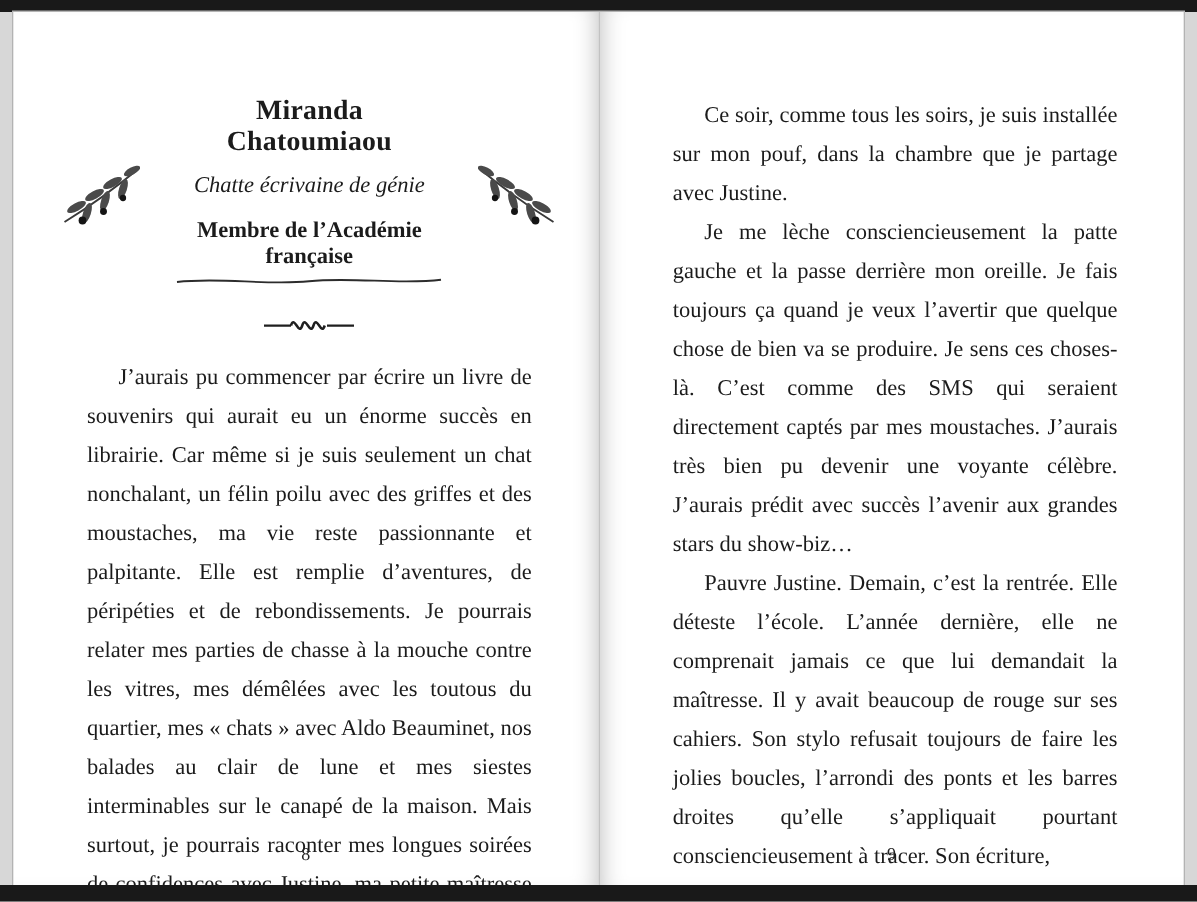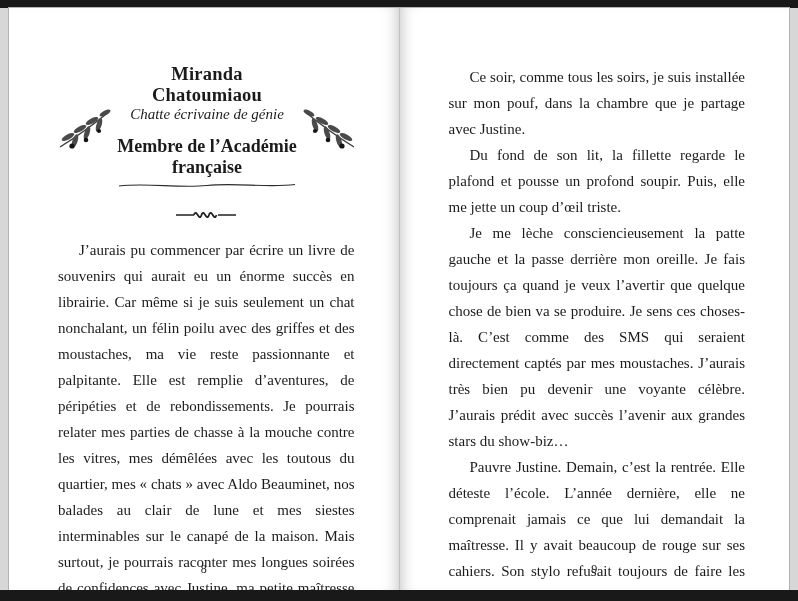--- a/index.html
+++ b/index.html
@@ -23,28 +23,28 @@
   }
   .page { position: relative; flex: 1 1 50%; background: #fff; }
   .page-left  { box-shadow: inset -12px 0 16px -12px rgba(0,0,0,0.28); }
   .page-right { box-shadow: inset 12px 0 16px -12px rgba(0,0,0,0.28); border-left: 1px solid #c2c2c2; }
 
   .page-inner { position: absolute; top: 0; bottom: 0; left: 49px; right: 44px; }
 
   
   .book-header {
     margin-top: 56px;
-    display: flex; align-items: center; gap: 4px;
+    display: flex; align-items: center; justify-content: center; gap: 20px;
   }
   .branch { flex: 0 0 auto; line-height: 0; }
   .branch-right svg { transform: scaleX(-1); }
   .header-text { text-align: center; flex: 0 1 auto; }
   .author-title { font-size: 18.5px; font-weight: bold; letter-spacing: 0.2px; }
-  .author-subtitle { font-size: 15px; font-style: italic; }
-  .author-membership { font-size: 18px; font-weight: bold; margin-top: 13px; }
+  .author-subtitle { font-size: 15px; font-style: italic; margin-top: 10px; }
+  .author-membership { font-size: 15px; font-weight: bold; margin-top: 13px; }
   .swash { margin-top: 3px; line-height: 0; }
 
   .divider { text-align: center; margin: 17px 0 14px 0; line-height: 0; }
 
   .body-text p {
     margin: 0;
     font-size: 15px;
     line-height: 26px;
     text-align: justify;
     text-indent: 21px;
@@ -139,21 +139,20 @@
         </div>
 
       </div>
       <div class="page-number">8</div>
     </div>
 
     <div class="page page-right">
       <div class="page-inner">
         <div class="body-text">
           <p>Ce soir, comme tous les soirs, je suis installée sur mon pouf, dans la chambre que je partage avec Justine.</p>
-          <p>Du fond de son lit, la fillette regarde le plafond et pousse un profond soupir. Puis, elle me jette un coup d’œil triste.</p>
           <p>Je me lèche consciencieusement la patte gauche et la passe derrière mon oreille. Je fais toujours ça quand je veux l’avertir que quelque chose de bien va se produire. Je sens ces choses-là. C’est comme des SMS qui seraient directement captés par mes moustaches. J’aurais très bien pu devenir une voyante célèbre. J’aurais prédit avec succès l’avenir aux grandes stars du show-biz…</p>
           <p>Pauvre Justine. Demain, c’est la rentrée. Elle déteste l’école. L’année dernière, elle ne comprenait jamais ce que lui demandait la maîtresse. Il y avait beaucoup de rouge sur ses cahiers. Son stylo refusait toujours de faire les jolies boucles, l’arrondi des ponts et les barres droites qu’elle s’appliquait pourtant consciencieusement à tracer. Son écriture,</p>
         </div>
       </div>
       <div class="page-number">9</div>
     </div>
 
   </div>
 
   <div class="chrome-bar chrome-bottom"></div>

